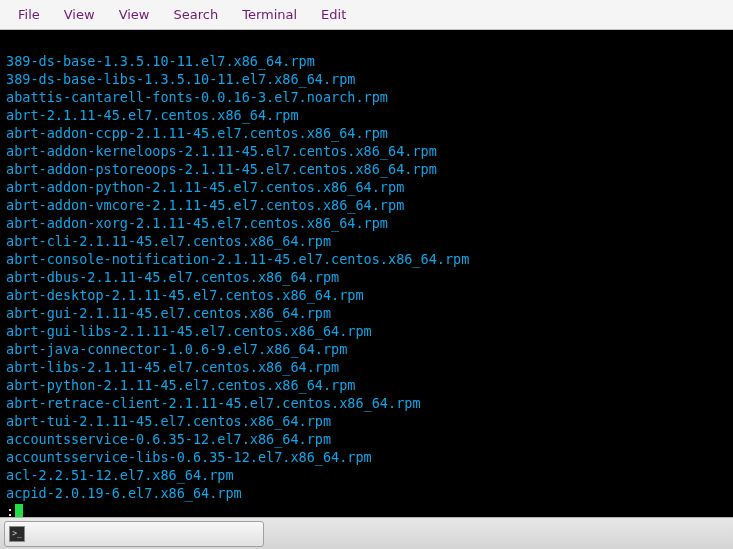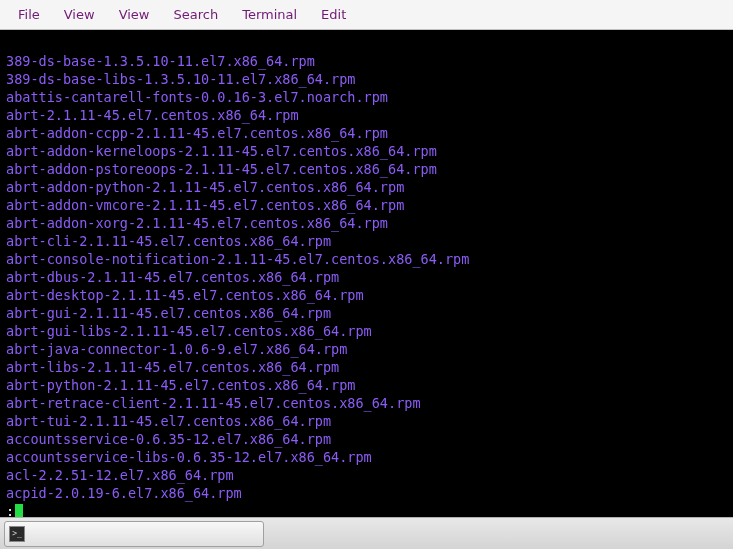--- a/index.html
+++ b/index.html
@@ -30,21 +30,21 @@
       flex: 1;
       background: #000000;
       padding: 4px 6px 4px 6px;
       font-family: "DejaVu Sans Mono", "Liberation Mono", monospace;
       font-size: 13.5px;
       line-height: 18px;
       color: #00ff00;
       overflow: hidden;
       white-space: pre;
     }
-    .term-line { color: #8b5cf6; }
+    .term-line { color: #0ea5e9; }
     .prompt-line { color: #ffffff; display: inline-block; }
     .cursor {
       display: inline-block;
       width: 8px;
       height: 15px;
       background: #22dd44;
       vertical-align: text-bottom;
       margin-left: 1px;
     }
     .taskbar {

